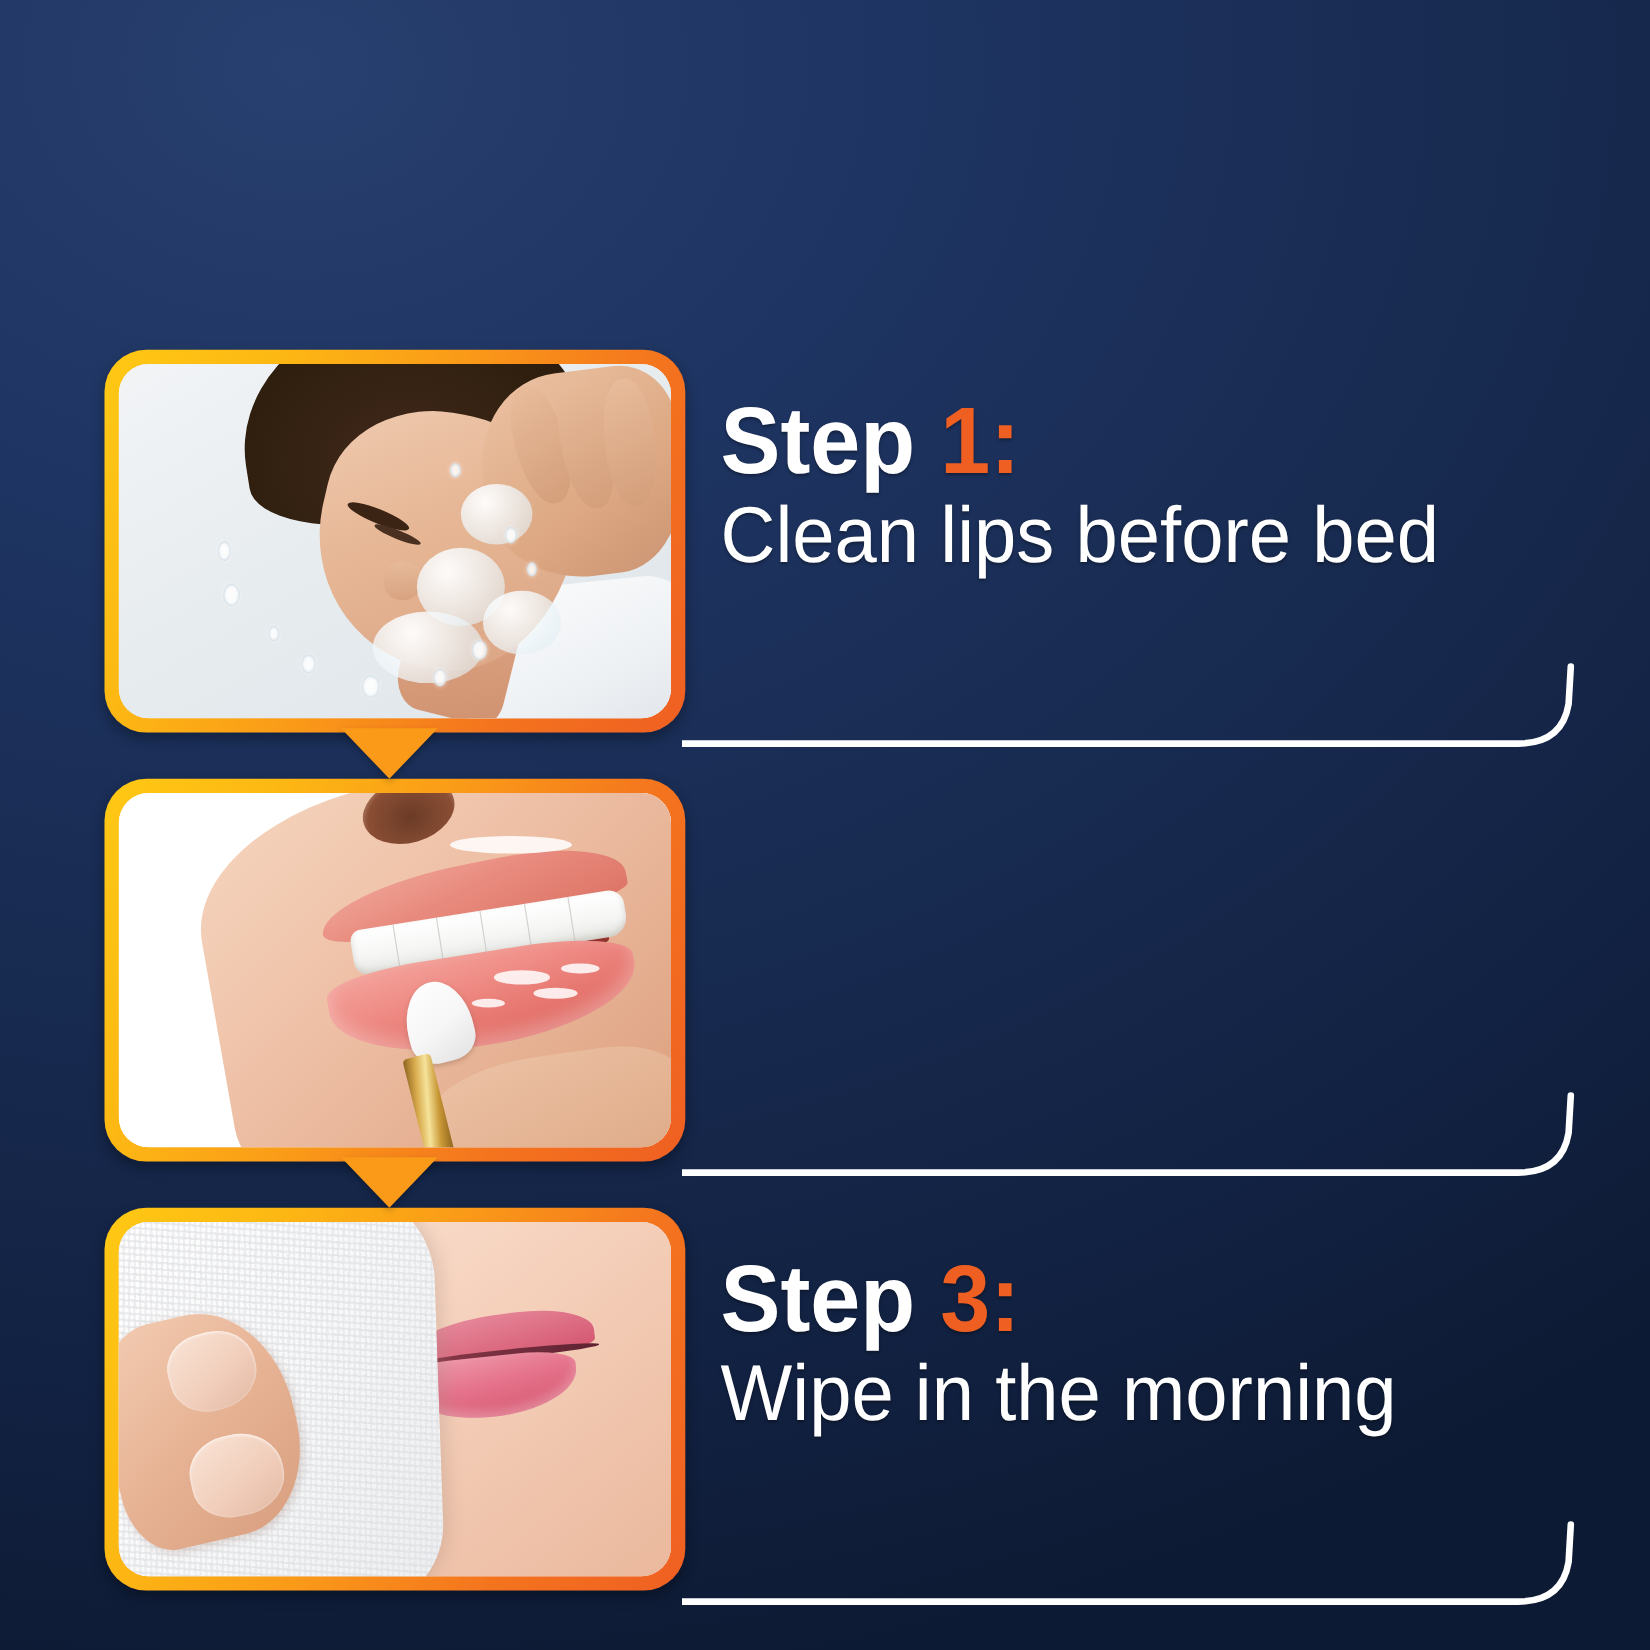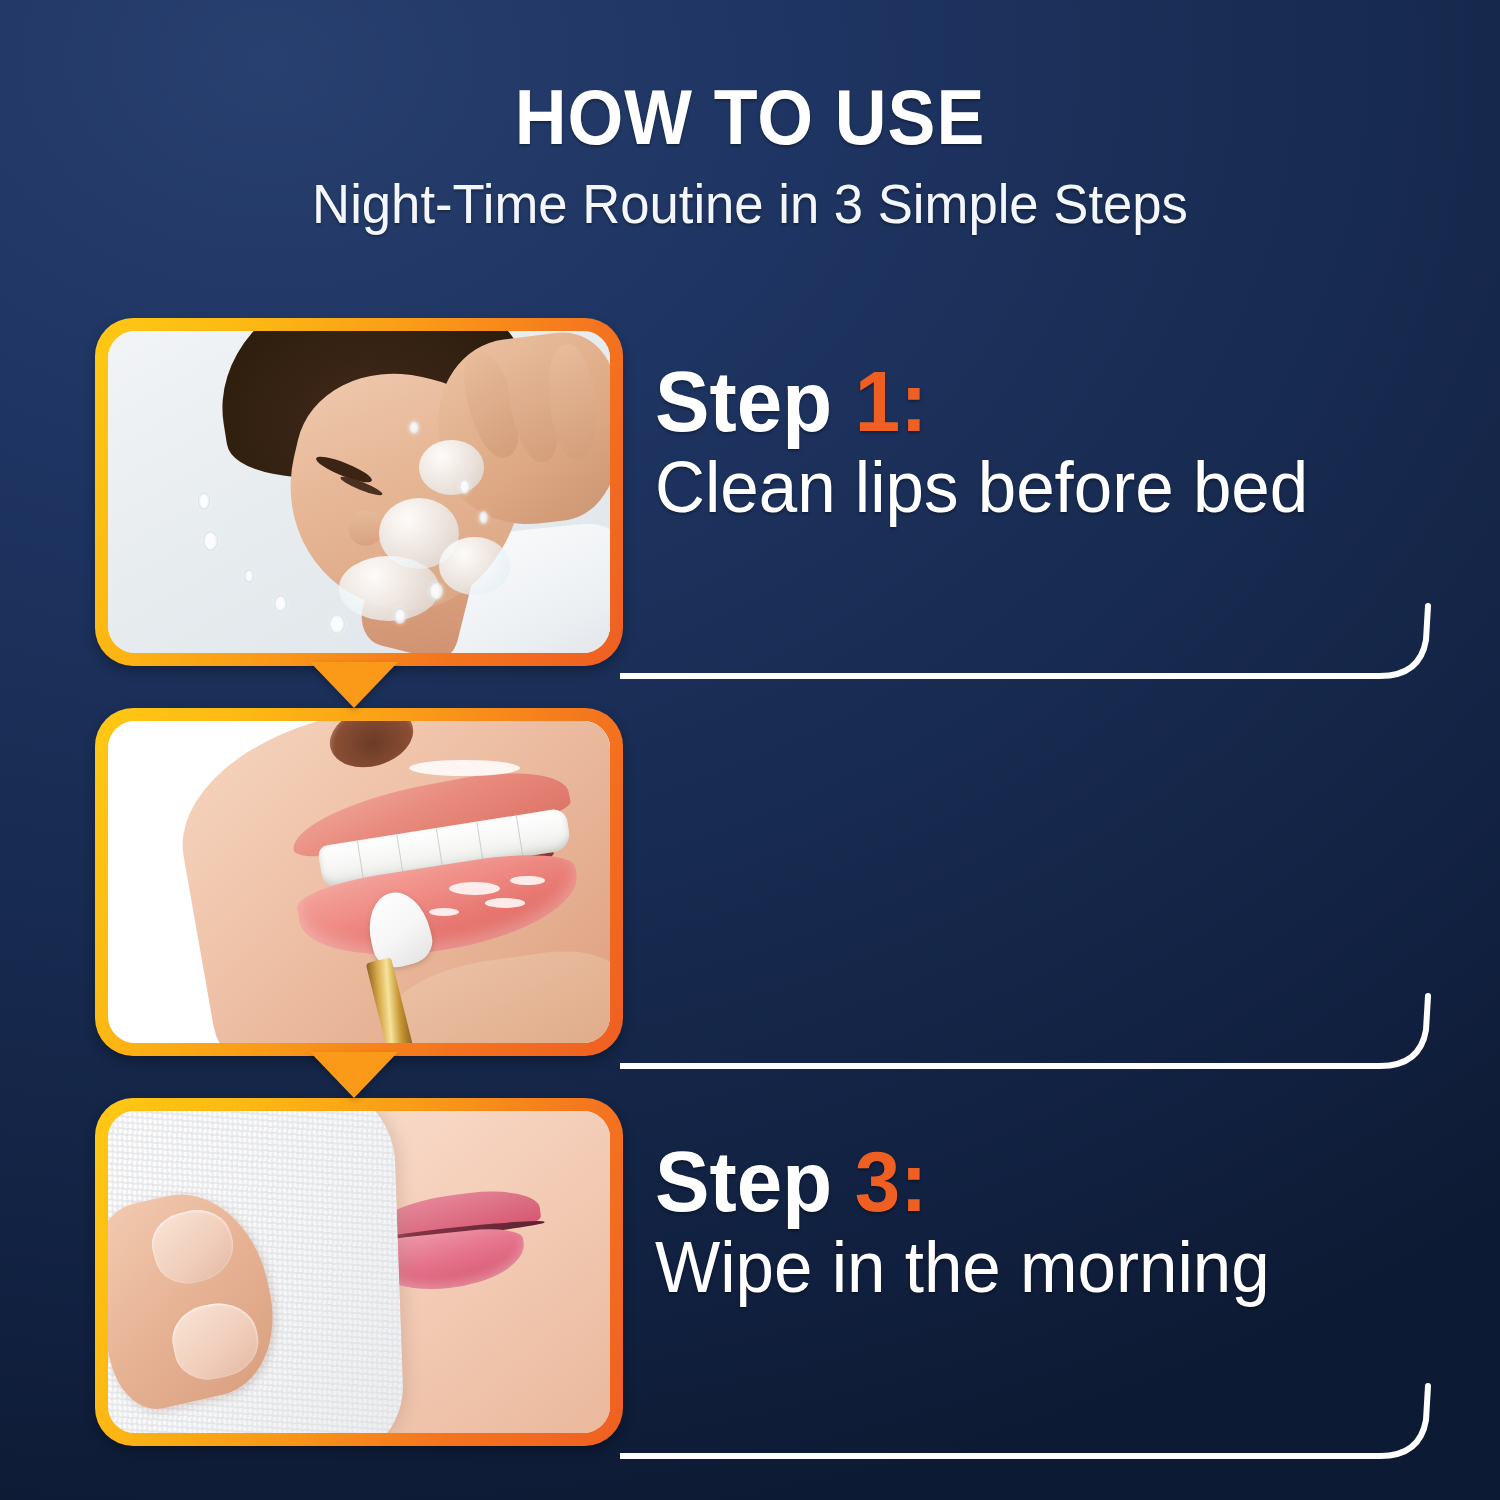--- a/index.html
+++ b/index.html
@@ -289,24 +289,20 @@
     border-radius:30% 38% 58% 56% / 24% 28% 76% 72%;
     transform:rotate(-6deg);
     box-shadow:inset 0 -5px 10px rgba(255,255,255,.28);
   }
 </style>
 </head>
 <body>
 
 <div class="page">
 
-  <div class="header">
-    <div class="title">HOW TO USE</div>
-    <div class="subtitle">Night-Time Routine in 3 Simple Steps</div>
-  </div>
 
   <div class="steps">
 
     <div class="step step-1">
 
       <div class="frame">
         <div class="frame-inner">
           <div class="ph">
             <div class="p1-bg"></div>
             <div class="p1-shoulder"></div>

